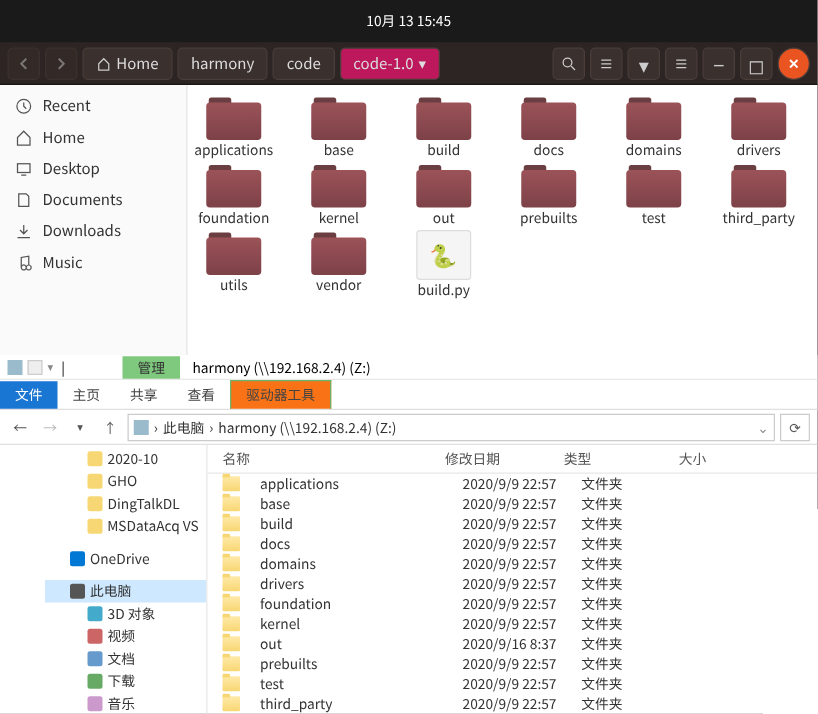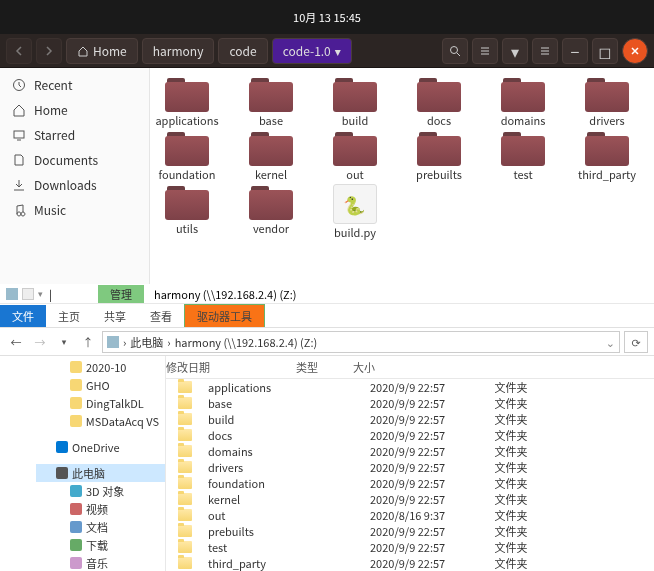--- a/index.html
+++ b/index.html
@@ -3,21 +3,21 @@
 <meta charset="utf-8">
 <style>
 * { margin: 0; padding: 0; box-sizing: border-box; font-family: "Noto Sans CJK SC", "Microsoft YaHei", sans-serif; }
 body { width: 654px; height: 571px; background: #3b1f1e; overflow: hidden; }
 .top-bar { height: 34px; background: #1a1a1a; color: #fff; font-size: 11px; display: flex; align-items: center; justify-content: center; }
 .nautilus { background: #2b2422; }
 .naut-header { height: 34px; background: #2c2523; display: flex; align-items: center; padding: 0 6px; gap: 4px; border-bottom: 1px solid #1a1514; }
 .nav-btn { width: 26px; height: 26px; background: #3a302e; border: 1px solid #4a3d3a; border-radius: 4px; display: flex; align-items: center; justify-content: center; color: #ccc; cursor: pointer; }
 .nav-btn.disabled { opacity: 0.5; }
 .path-seg { height: 26px; padding: 0 10px; background: #3a302e; border: 1px solid #4a3d3a; display: flex; align-items: center; color: #ddd; font-size: 12px; gap: 4px; border-radius: 4px; cursor: pointer; }
-.path-seg.active { background: #4c1d95; }
+.path-seg.active { background: #be185d; }
 .spacer { flex: 1; }
 .win-close { background: #e95420; border-radius: 50%; }
 .naut-body { display: flex; background: #fff; height: 216px; }
 .naut-sidebar { width: 150px; background: #fafafa; border-right: 1px solid #e5e5e5; padding: 4px 0; }
 .sb-item { display: flex; align-items: center; gap: 8px; padding: 4px 12px; font-size: 12px; color: #333; cursor: pointer; }
 .sb-item svg { width: 14px; height: 14px; }
 .naut-content { flex: 1; padding: 8px 4px; display: flex; flex-wrap: wrap; align-content: flex-start; gap: 2px 18px; }
 .folder-item { width: 66px; display: flex; flex-direction: column; align-items: center; font-size: 11px; color: #333; text-align: center; cursor: pointer; }
 .folder-icon { width: 44px; height: 36px; position: relative; }
 .folder-icon::before { content: ""; position: absolute; top: 2px; left: 2px; width: 18px; height: 8px; background: #6b3e42; border-radius: 2px 2px 0 0; }
@@ -36,21 +36,21 @@
 .addr-bar { flex: 1; height: 22px; border: 1px solid #ccc; display: flex; align-items: center; padding: 0 4px; font-size: 11px; color: #333; gap: 4px; }
 .exp-body { flex: 1; display: flex; overflow: hidden; margin-left: 36px; }
 .exp-sidebar { width: 130px; border-right: 1px solid #e8e8e8; overflow-y: auto; padding: 2px 0; }
 .exp-sb-item { display: flex; align-items: center; gap: 4px; padding: 1px 6px 1px 20px; font-size: 11px; color: #333; cursor: pointer; white-space: nowrap; }
 .exp-sb-item.l2 { padding-left: 34px; }
 .exp-sb-item.sel { background: #cde8ff; }
 .exp-list { flex: 1; overflow-y: auto; }
 .exp-cols { display: flex; font-size: 11px; color: #555; border-bottom: 1px solid #e8e8e8; padding: 3px 0; }
 .col-name { width: 190px; padding-left: 12px; }
 .col-date { width: 95px; }
-.col-type { width: 92px; text-align: center; }
+.col-type { width: 92px; }
 .col-size { width: 60px; }
 .exp-row { display: flex; font-size: 11px; color: #333; padding: 0 0; align-items: center; height: 16px; cursor: pointer; }
 .row-icon { width: 14px; height: 12px; margin: 0 4px 0 12px; }
 .wfolder { background: linear-gradient(#ffe9a8,#f7d774); border-radius: 1px; position: relative; }
 .wfolder::before { content:""; position:absolute; top:-2px; left:0; width:6px; height:3px; background:#f7d774; border-radius:1px 1px 0 0; }
 .sm-ico { width: 12px; height: 12px; display: inline-block; }
 </style>
 </head>
 <body>
 
@@ -125,21 +125,21 @@
           <svg viewBox="0 0 14 14">
             <path d="M2 7l5-5 5 5v6H2z" stroke="#555" fill="none"></path>
           </svg>
           <span>Home</span>
         </div>
         <div class="sb-item">
           <svg viewBox="0 0 14 14">
             <rect x="2" y="3" width="10" height="7" stroke="#555" fill="none"></rect>
             <path d="M5 12h4" stroke="#555"></path>
           </svg>
-          <span>Starred</span>
+          <span>Desktop</span>
         </div>
         <div class="sb-item">
           <svg viewBox="0 0 14 14">
             <path d="M3 2h6l2 2v8H3z" stroke="#555" fill="none"></path>
           </svg>
           <span>Documents</span>
         </div>
         <div class="sb-item">
           <svg viewBox="0 0 14 14">
             <path d="M7 2v7m-3-3l3 3 3-3M2 12h10" stroke="#555" fill="none"></path>
@@ -297,20 +297,21 @@
           <span class="sm-ico" style="background:#6a6;border-radius:2px;"></span>
           <span>下载</span>
         </div>
         <div class="exp-sb-item l2">
           <span class="sm-ico" style="background:#c9c;border-radius:2px;"></span>
           <span>音乐</span>
         </div>
       </div>
     <div class="exp-list">
       <div class="exp-cols">
+        <div class="col-name">名称</div>
         <div class="col-date">修改日期</div>
         <div class="col-type">类型</div>
         <div class="col-size">大小</div>
       </div>
       <div id="exp-rows">
           <div class="exp-row">
             <span class="row-icon wfolder"></span>
             <span class="col-name" style="width:174px;">applications</span>
             <span class="col-date">2020/9/9 22:57</span>
             <span class="col-type">文件夹</span>
@@ -361,21 +362,21 @@
           <div class="exp-row">
             <span class="row-icon wfolder"></span>
             <span class="col-name" style="width:174px;">kernel</span>
             <span class="col-date">2020/9/9 22:57</span>
             <span class="col-type">文件夹</span>
             <span class="col-size"></span>
           </div>
           <div class="exp-row">
             <span class="row-icon wfolder"></span>
             <span class="col-name" style="width:174px;">out</span>
-            <span class="col-date">2020/8/16 9:37</span>
+            <span class="col-date">2020/9/16 8:37</span>
             <span class="col-type">文件夹</span>
             <span class="col-size"></span>
           </div>
           <div class="exp-row">
             <span class="row-icon wfolder"></span>
             <span class="col-name" style="width:174px;">prebuilts</span>
             <span class="col-date">2020/9/9 22:57</span>
             <span class="col-type">文件夹</span>
             <span class="col-size"></span>
           </div>

